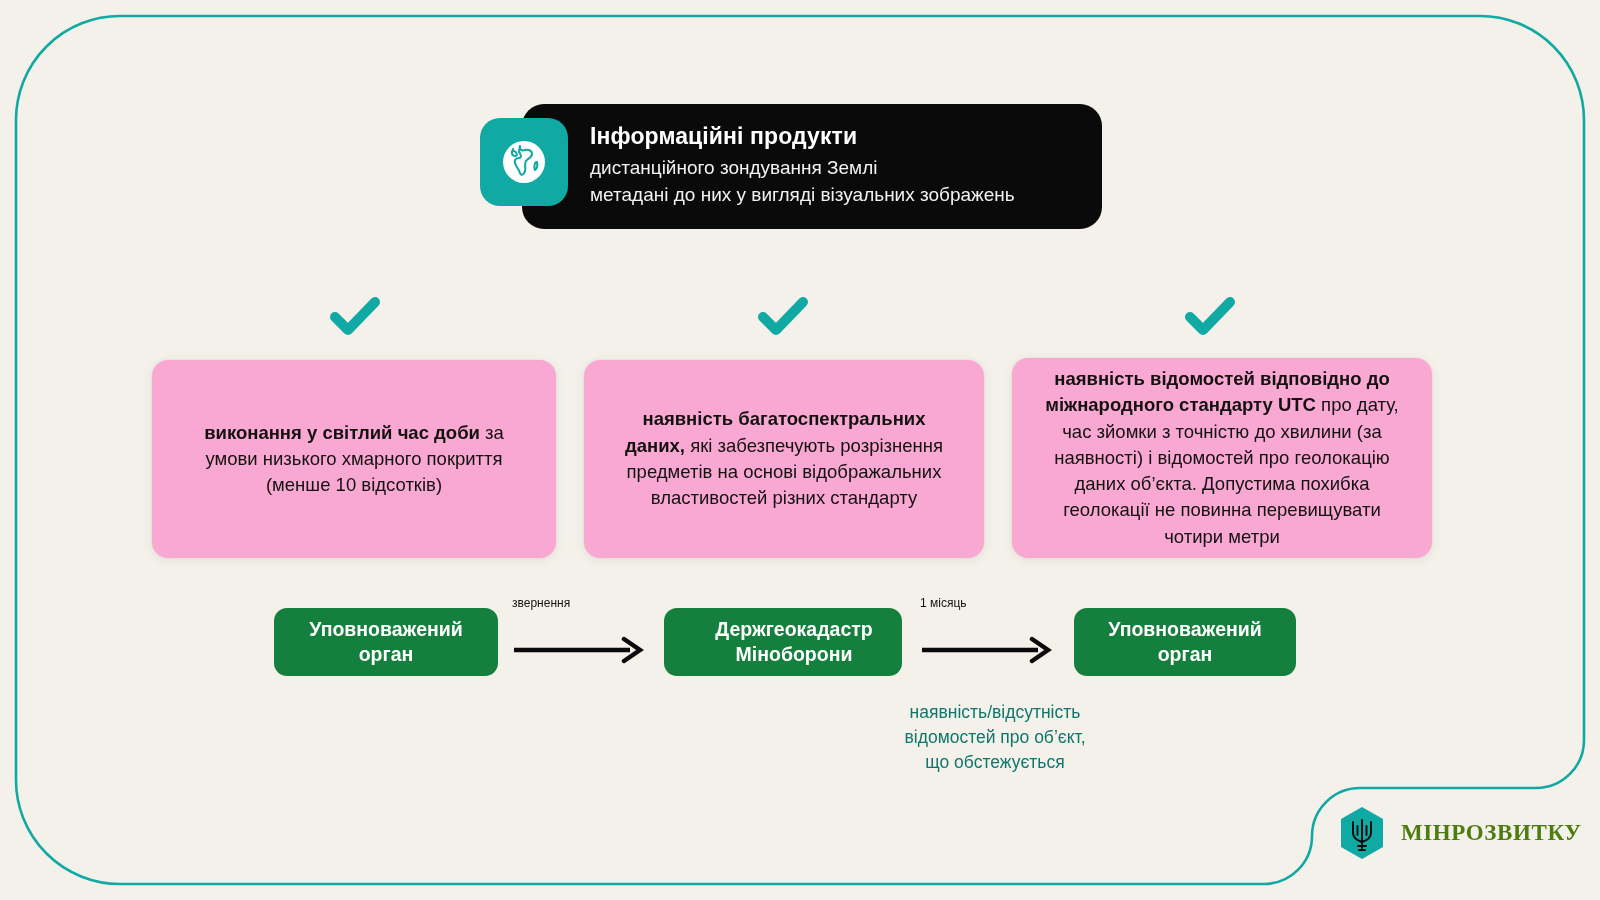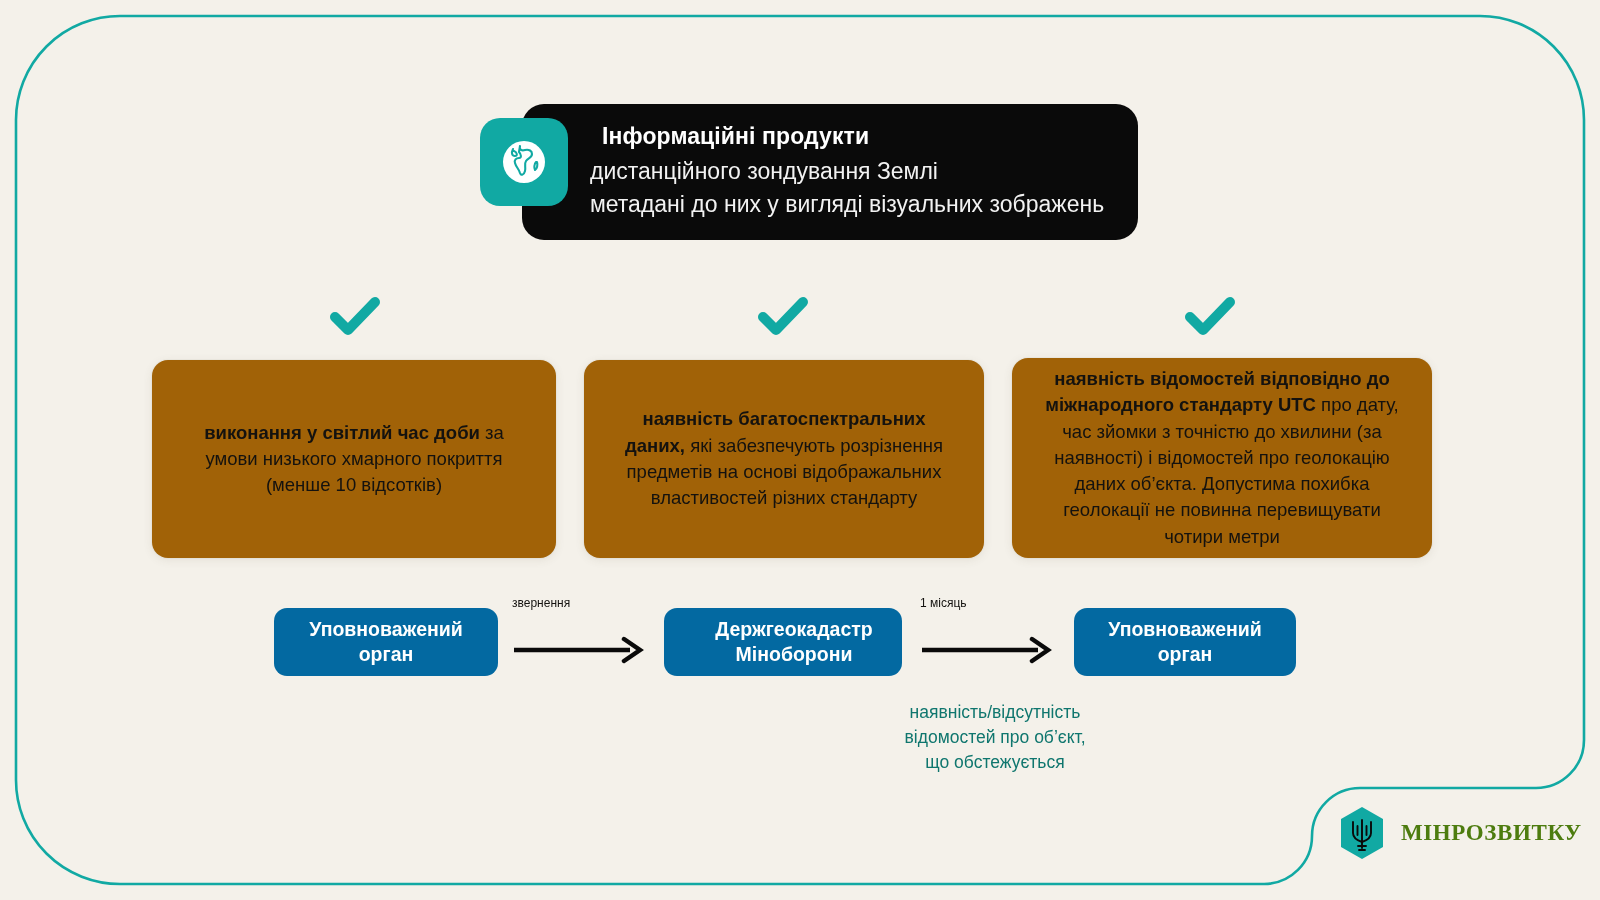--- a/index.html
+++ b/index.html
@@ -59,26 +59,25 @@
     z-index: 2;
   }
 
   .header-title {
     color: #FFFFFF;
     font-size: 23px;
     font-weight: bold;
     letter-spacing: .1px;
     line-height: 1.3;
     margin-bottom: 3px;
-    margin-left: 12px;
   }
 
   .header-sub {
     color: #F2F2F2;
-    font-size: 23px;
+    font-size: 19px;
     line-height: 1.42;
     font-weight: normal;
   }
 
   
   .check-row {
     position: absolute;
     top: 292px;
     left: 0;
     width: 1600px;
@@ -98,21 +97,21 @@
     position: absolute;
     top: 358px;
     left: 152px;
     width: 1280px;
     height: 200px;
   }
 
   .card {
     position: absolute;
     bottom: 0;
-    background: #a16207;
+    background: #f9a8d4;
     border-radius: 16px;
     box-shadow: 0 2px 10px rgba(90, 78, 55, 0.10),
                 0 0 0 1px rgba(120, 108, 86, 0.045);
     display: flex;
     align-items: center;
     justify-content: flex-start;
     padding: 16px 26px;
   }
 
   .card-1 { left: 0px;   width: 404px; height: 198px; }
@@ -131,21 +130,21 @@
   .flow {
     position: absolute;
     top: 608px;
     left: 0;
     width: 1600px;
     height: 80px;
   }
 
   .flow-box {
     position: absolute;
-    background: #0369a1;
+    background: #15803d;
     border-radius: 13px;
     color: #FFFFFF;
     font-size: 19.5px;
     font-weight: bold;
     line-height: 1.28;
     text-align: center;
     display: flex;
     align-items: center;
     justify-content: center;
     padding: 6px 14px;

